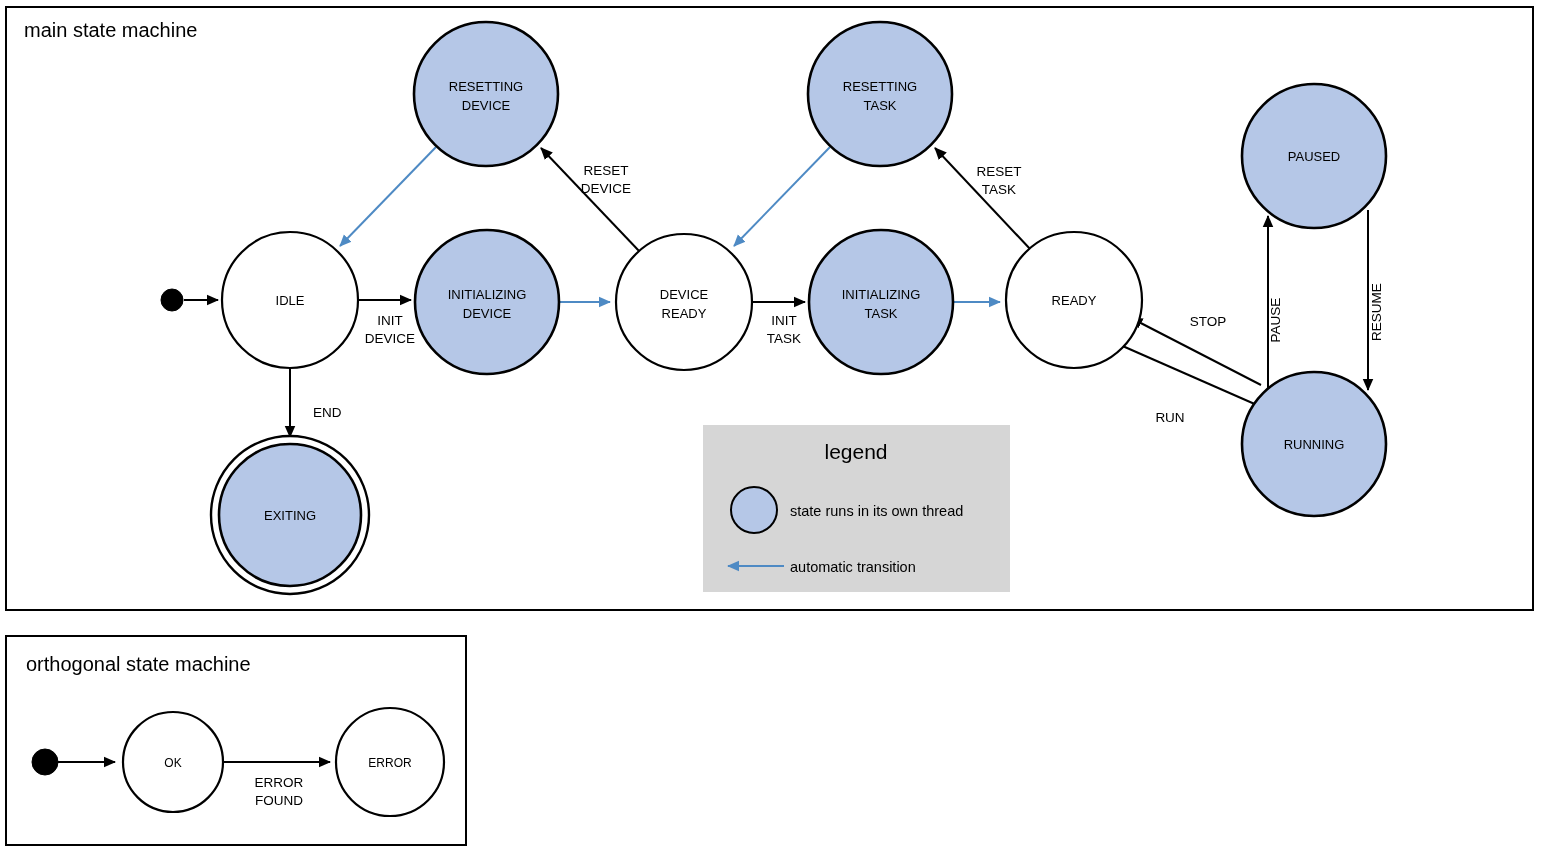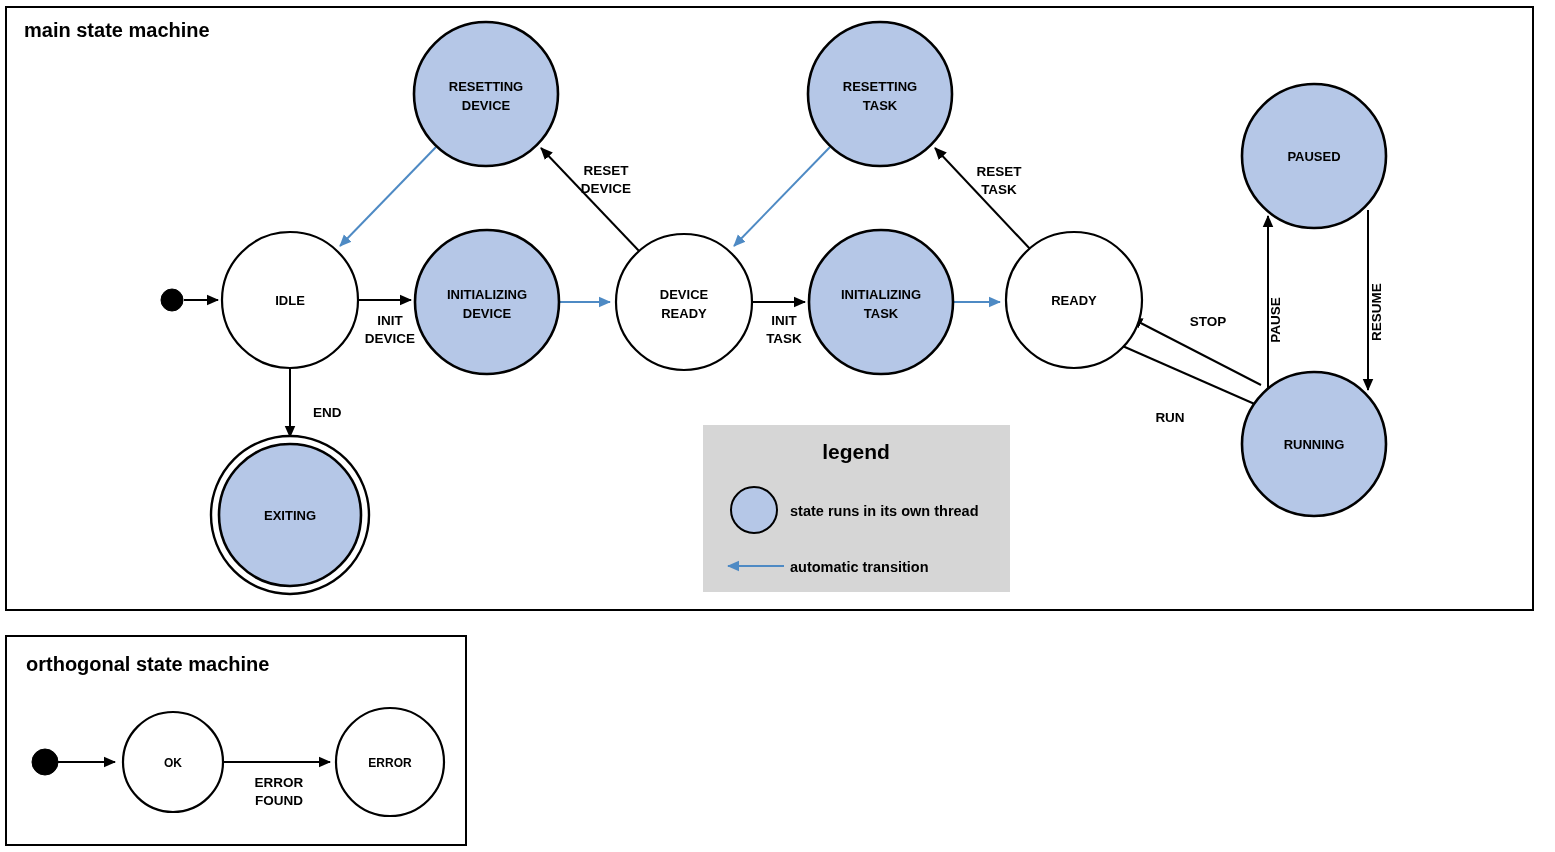--- a/index.html
+++ b/index.html
@@ -1,17 +1,17 @@
 <!DOCTYPE html>
 <html><head>
 <meta charset="utf-8">
 <style>
   html,body{margin:0;padding:0;background:#ffffff;}
   body{width:1555px;height:852px;overflow:hidden;font-family:"Liberation Sans",sans-serif;}
-  #stage{position:relative;width:1555px;height:852px;font-weight:bold;}
+  #stage{position:relative;width:1555px;height:852px;}
   svg{position:absolute;left:0;top:0;}
   .frame-rect{fill:#ffffff;stroke:#000000;stroke-width:2;}
   .state-circle-plain{fill:#ffffff;stroke:#000000;stroke-width:2.2;}
   .state-circle-thread{fill:#b5c7e7;stroke:#000000;stroke-width:2.6;}
   .state-circle-final-outer{fill:#ffffff;stroke:#000000;stroke-width:2.4;}
   .start-dot{fill:#000000;stroke:#000000;stroke-width:1;}
   .edge{stroke:#000000;stroke-width:2;fill:none;}
   .edge-auto{stroke:#4e8ac4;stroke-width:2;fill:none;}
   .legend-box{fill:#d6d6d6;stroke:none;}
   .legend-circle{fill:#b5c7e7;stroke:#000000;stroke-width:2;}

